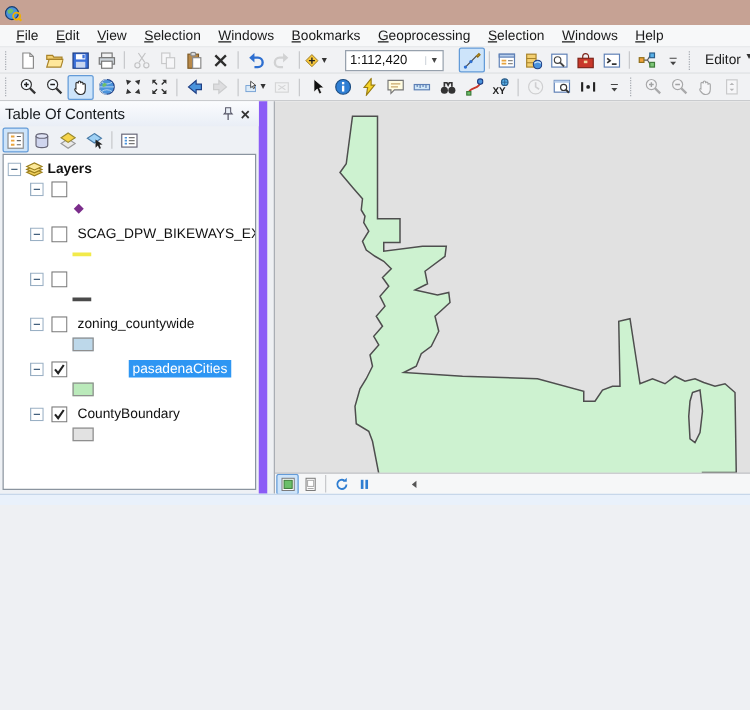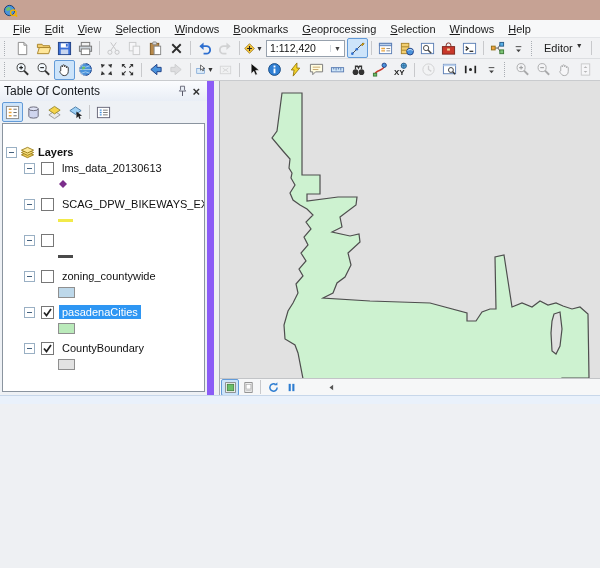--- a/index.html
+++ b/index.html
@@ -22,37 +22,37 @@
   .row2{height:21px;border-bottom:1px solid #c9cbce;}
   .tbbtn{width:19px;height:18px;display:flex;align-items:center;justify-content:center;
          border:1px solid transparent;border-radius:2px;flex:none;}
   .tbbtn .ic{width:15px;height:15px;display:block;}
   .tbbtn.dis{opacity:.38;filter:grayscale(.9);}
   .tbbtn.active{background:#cde4fa;border-color:#639bd8;}
   .tbbtn .dd{font-size:7px;color:#333;margin-left:1px;}
   .tbsep{width:1px;height:14px;background:#c8c9cc;margin:0 3px;flex:none;}
   .tbhandle{width:4px;height:15px;border-left:1px dotted #a9adb3;margin:0 3px 0 2px;flex:none;}
   .tbcombo{width:74px;height:15px;background:#fff;border:1px solid #97a1ad;display:flex;
-           align-items:center;font-size:10.5px;padding-left:3px;margin:0 2px;flex:none;color:#111;}
+           align-items:center;font-size:10.5px;padding-left:3px;margin:0 12px;flex:none;color:#111;}
   .tbcombo .cv{flex:1;}
   .tbcombo .ca{font-size:7px;color:#444;padding:0 3px;border-left:1px solid #d5dae0;}
   .tblabel{font-size:11px;color:#1a1a1a;display:flex;align-items:flex-start;gap:3px;padding:0 5px;flex:none;}
   .tblabel::first-letter{text-decoration:underline;}
   .tblabel .dd{font-size:7px;color:#333;}
 
   
   .content{flex:1;display:flex;min-height:0;}
   .toc-panel{width:207px;flex:none;background:#eef1f5;display:flex;flex-direction:column;border-right:7px solid #8b5cf6;}
   .toc-header{height:20px;display:flex;align-items:center;background:linear-gradient(#fbfcfe,#e9eef6);
               font-size:12px;color:#16191d;padding:0 4px;flex:none;}
   .toc-title{flex:1;}
   .toc-x{font-size:13px;font-weight:bold;color:#333;padding:0 3px;line-height:1;}
   .toc-tools{height:22px;display:flex;align-items:center;padding-left:2px;flex:none;}
   .toc-tree{flex:1;margin:0 2px 3px 2px;background:#fff;border:1px solid #8a949f;overflow:hidden;
-            font-size:11px;color:#111;padding-top:20px;}
+            font-size:11px;color:#111;padding-top:3px;}
   .trow{display:flex;align-items:center;height:16px;}
   .trow .lbl{padding:1px 3px;white-space:nowrap;}
   .trow .lbl.sel{background:#2e96f3;color:#fff;}
   .root .lbl{font-weight:bold;padding-left:3px;}
   .sym-row{display:flex;align-items:center;height:16px;margin-bottom:4px;}
   .swatch-fill{width:15px;height:9px;border:1px solid #8f8f8f;}
   .swatch-line{width:15px;height:3px;}
   .exp,.cbx{flex:none;display:block;}
 
   .splitter{width:5px;flex:none;background:#eef0f3;border-right:1px solid #a9adb3;}
@@ -665,21 +665,20 @@
             <span class="lbl">Layers</span>
           </div>
           <div class="trow" style="padding-left: 18px;">
             <svg class="exp" width="11" height="11" style="margin:0 3px">
               <rect x=".5" y=".5" width="10" height="10" fill="#fff" stroke="#9ab0c4"></rect>
               <path d="M3,5.5 h5" stroke="#44617e"></path>
             </svg>
             <svg class="cbx" width="13" height="13" style="margin:0 5px 0 3px">
               <rect x=".5" y=".5" width="12" height="12" fill="#fff" stroke="#777"></rect>
             </svg>
-            <span class="lbl">lms_data_20130613</span>
           </div>
           <div class="sym-row" style="padding-left: 55px;">
             <svg width="10" height="10">
               <path d="M5,1 L9,5 L5,9 L1,5 z" fill="#7b2d8b"></path>
             </svg>
           </div>
           <div class="trow" style="padding-left: 18px;">
             <svg class="exp" width="11" height="11" style="margin:0 3px">
               <rect x=".5" y=".5" width="10" height="10" fill="#fff" stroke="#9ab0c4"></rect>
               <path d="M3,5.5 h5" stroke="#44617e"></path>
@@ -719,21 +718,21 @@
           </div>
           <div class="trow" style="padding-left: 18px;">
             <svg class="exp" width="11" height="11" style="margin:0 3px">
               <rect x=".5" y=".5" width="10" height="10" fill="#fff" stroke="#9ab0c4"></rect>
               <path d="M3,5.5 h5" stroke="#44617e"></path>
             </svg>
             <svg class="cbx" width="13" height="13" style="margin:0 5px 0 3px">
               <rect x=".5" y=".5" width="12" height="12" fill="#fff" stroke="#777"></rect>
               <path d="M3,6.5 l2.5,3 4.5,-6.5" stroke="#222" stroke-width="1.7" fill="none"></path>
             </svg>
-            <span class="lbl sel" style="background: rgb(46, 150, 243);">pasadenaCities</span>
+            <span class="lbl sel" style="background: rgb(46, 150, 243); margin-left: 44px;">pasadenaCities</span>
           </div>
           <div class="sym-row" style="padding-left: 55px;">
             <span class="swatch-fill" style="background:#baeaba"></span>
           </div>
           <div class="trow" style="padding-left: 18px;">
             <svg class="exp" width="11" height="11" style="margin:0 3px">
               <rect x=".5" y=".5" width="10" height="10" fill="#fff" stroke="#9ab0c4"></rect>
               <path d="M3,5.5 h5" stroke="#44617e"></path>
             </svg>
             <svg class="cbx" width="13" height="13" style="margin:0 5px 0 3px">

